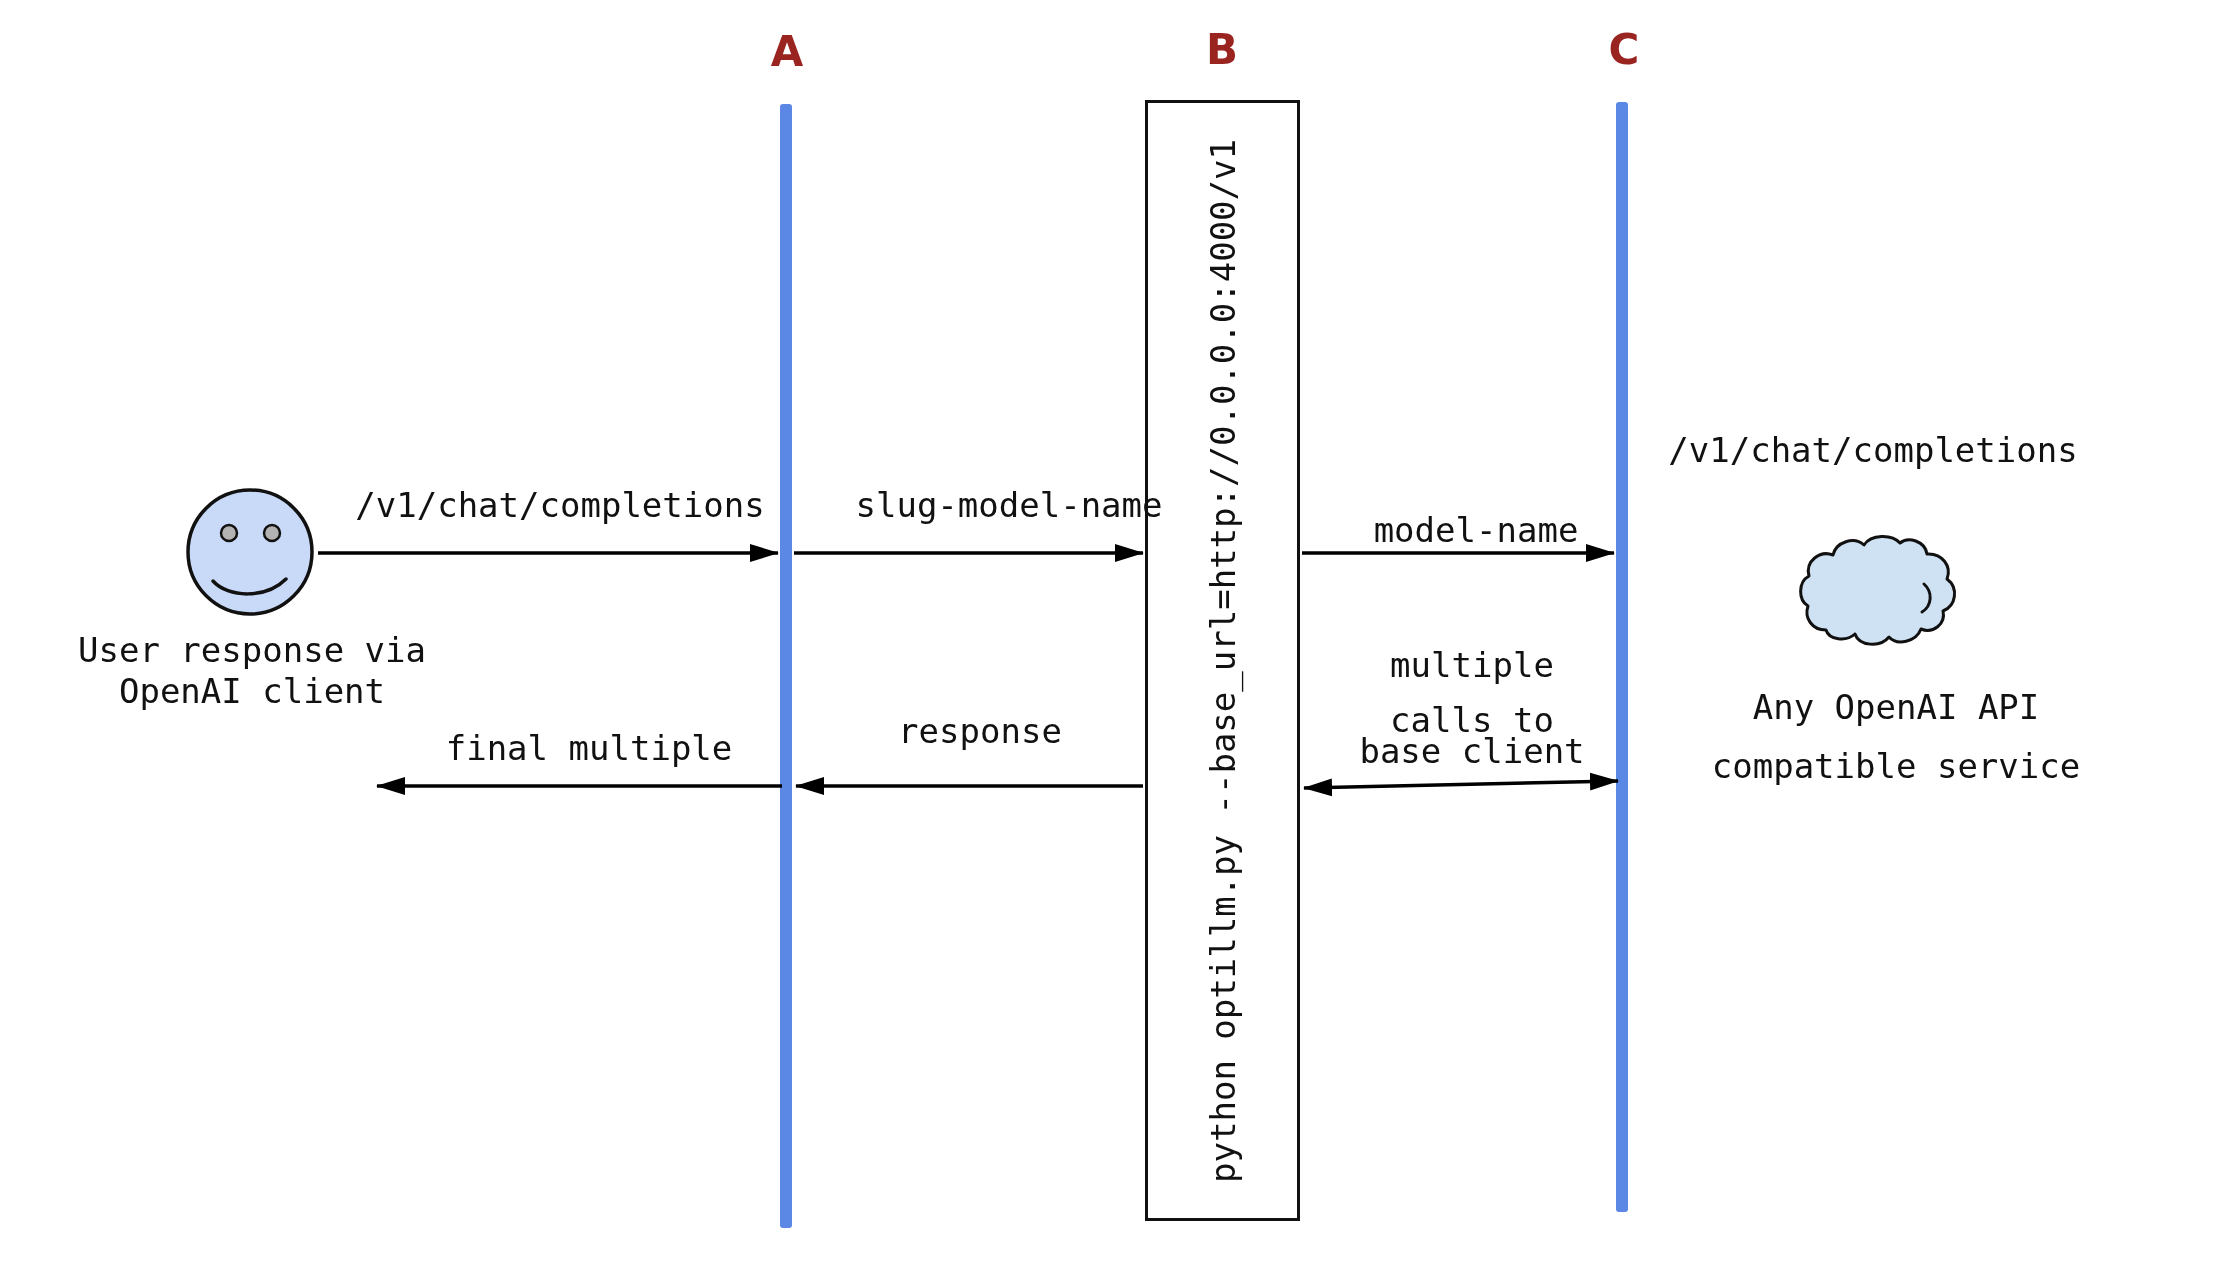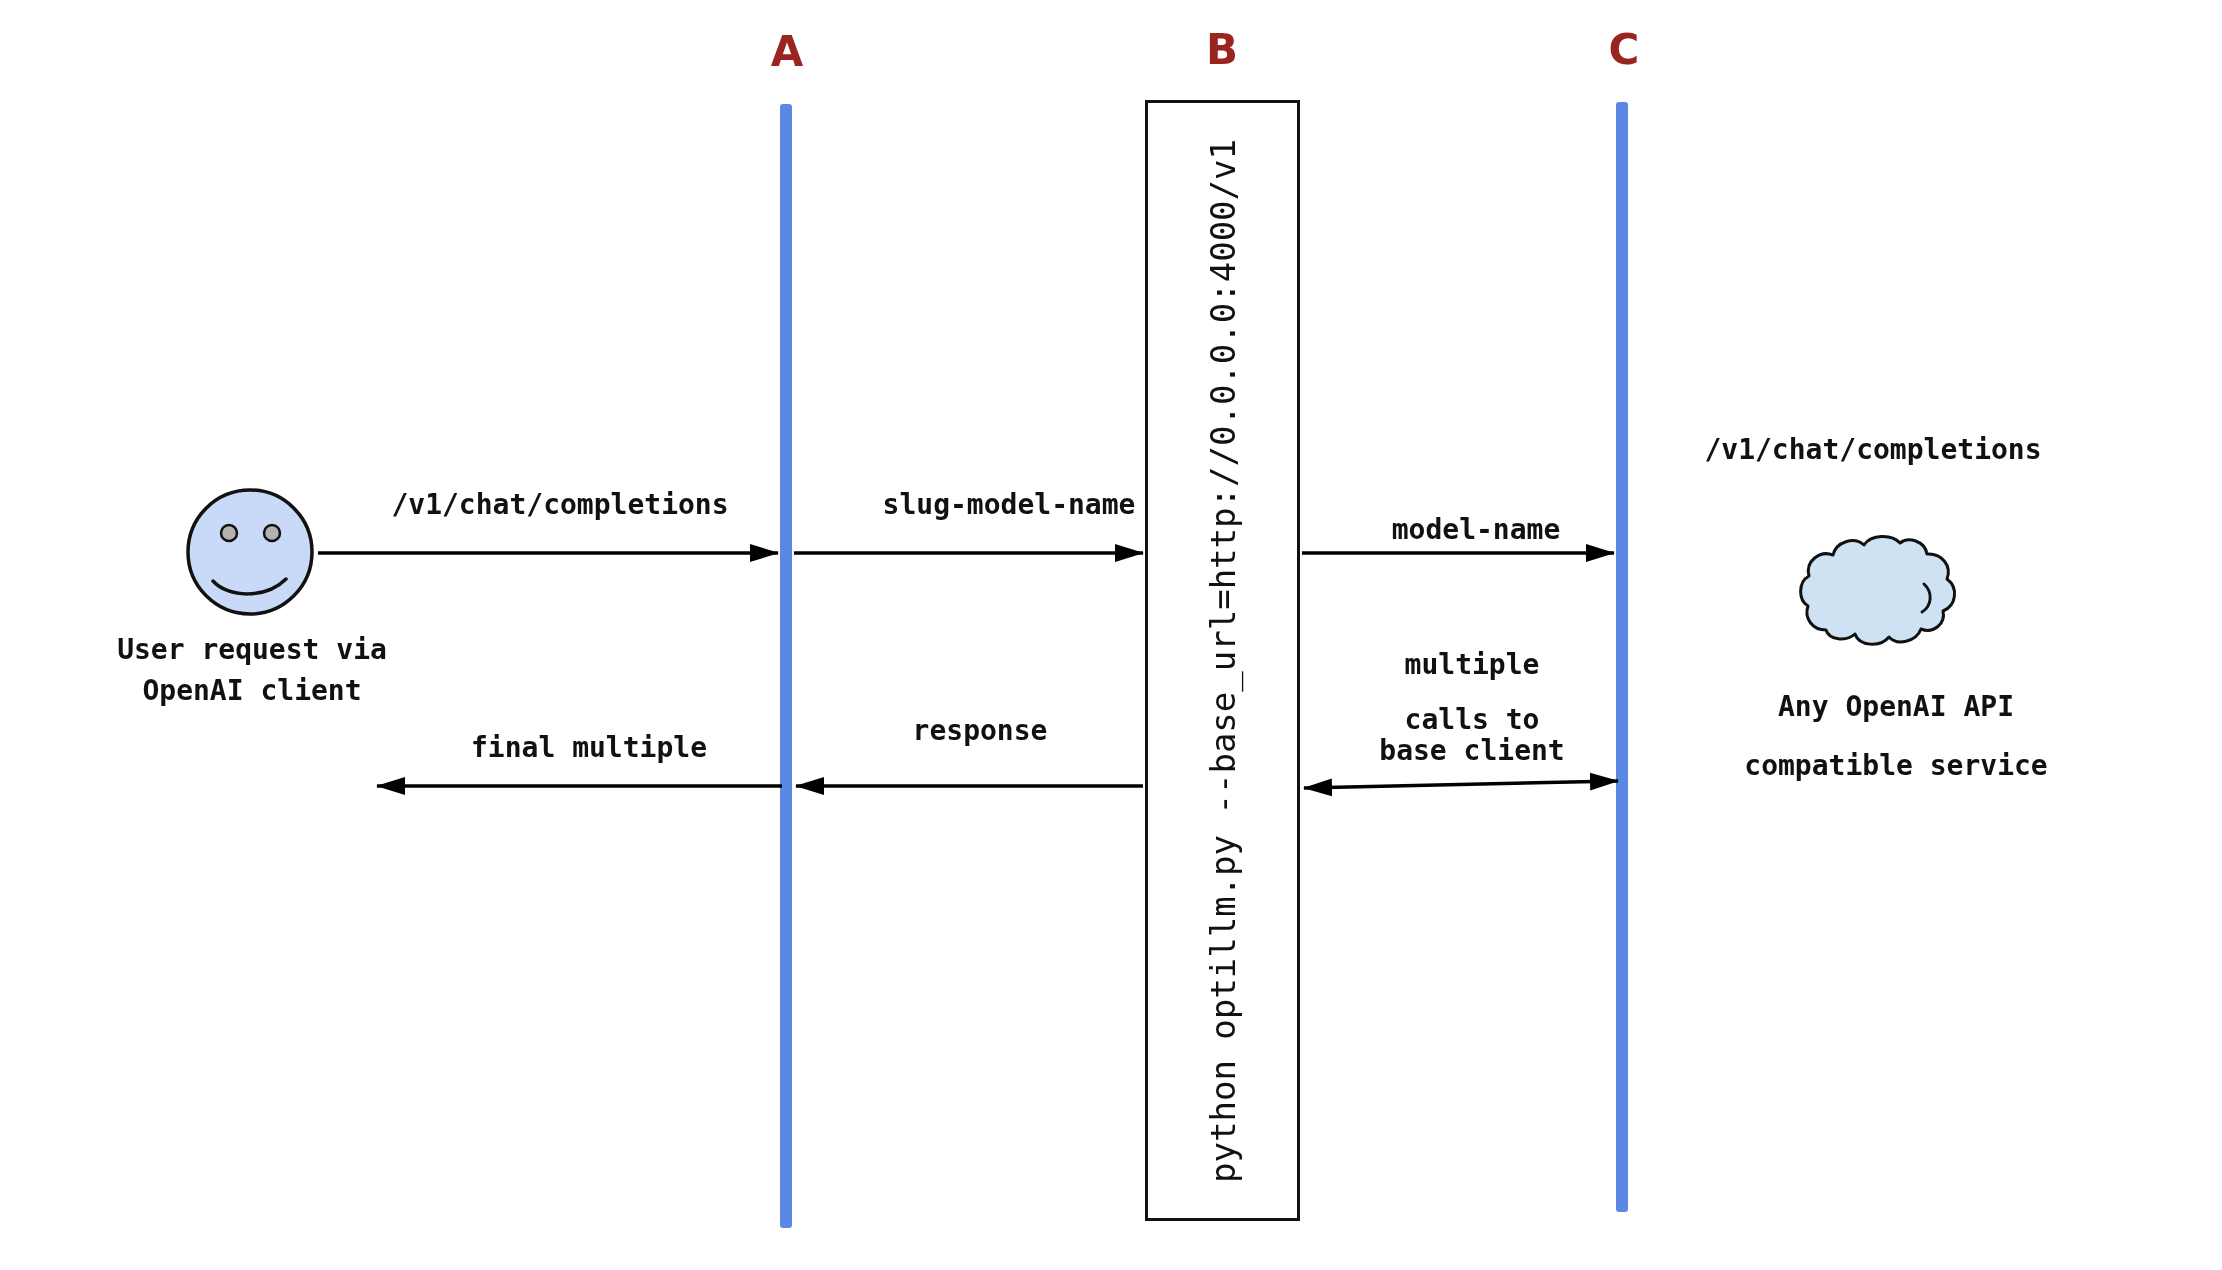--- a/index.html
+++ b/index.html
@@ -9,21 +9,21 @@
   }
   html,body{margin:0;padding:0;background:var(--background);}
   #stage{
     position:relative; width:2222px; height:1270px; overflow:hidden;
     background:var(--background);
     font-family:"DejaVu Sans Mono","Liberation Mono",monospace;
     color:var(--text);
   }
   .lbl{
     position:absolute; transform:translate(-50%,-50%);
-    font-size:28px; line-height:1; white-space:nowrap; color:var(--text);font-weight:bold;
+    font-size:34px; line-height:1; white-space:nowrap; color:var(--text);
   }
   .lifeline-label{
     position:absolute; transform:translate(-50%,-50%);
     font-family:"DejaVu Sans","Liberation Sans",sans-serif;
     font-size:42px; font-weight:700; color:var(--label_accent); line-height:1;
   }
   .lifeline{
     position:absolute; width:12px; border-radius:3px; background:var(--lifeline);
   }
   .proxy-box{
@@ -90,21 +90,21 @@
   <div class="lbl" style="left:980px;top:731px">response</div>
   <div class="lbl" style="left:589px;top:748px">final multiple</div>
 
   <div>
     <div class="lbl" style="left:1472px;top:665px">multiple</div>
     <div class="lbl" style="left:1472px;top:720px">calls to</div>
     <div class="lbl" style="left:1472px;top:751px">base client</div>
   </div>
 
   <div>
-    <div class="lbl" style="left:252px;top:650px">User request via</div>
+    <div class="lbl" style="left:252px;top:650px">User response via</div>
     <div class="lbl" style="left:252px;top:691px">OpenAI client</div>
   </div>
 
   <div class="lbl" style="left:1873px;top:450px">/v1/chat/completions</div>
   <div>
     <div class="lbl" style="left:1896px;top:707px">Any OpenAI API</div>
     <div class="lbl" style="left:1896px;top:766px">compatible service</div>
   </div>
 
 </div>

